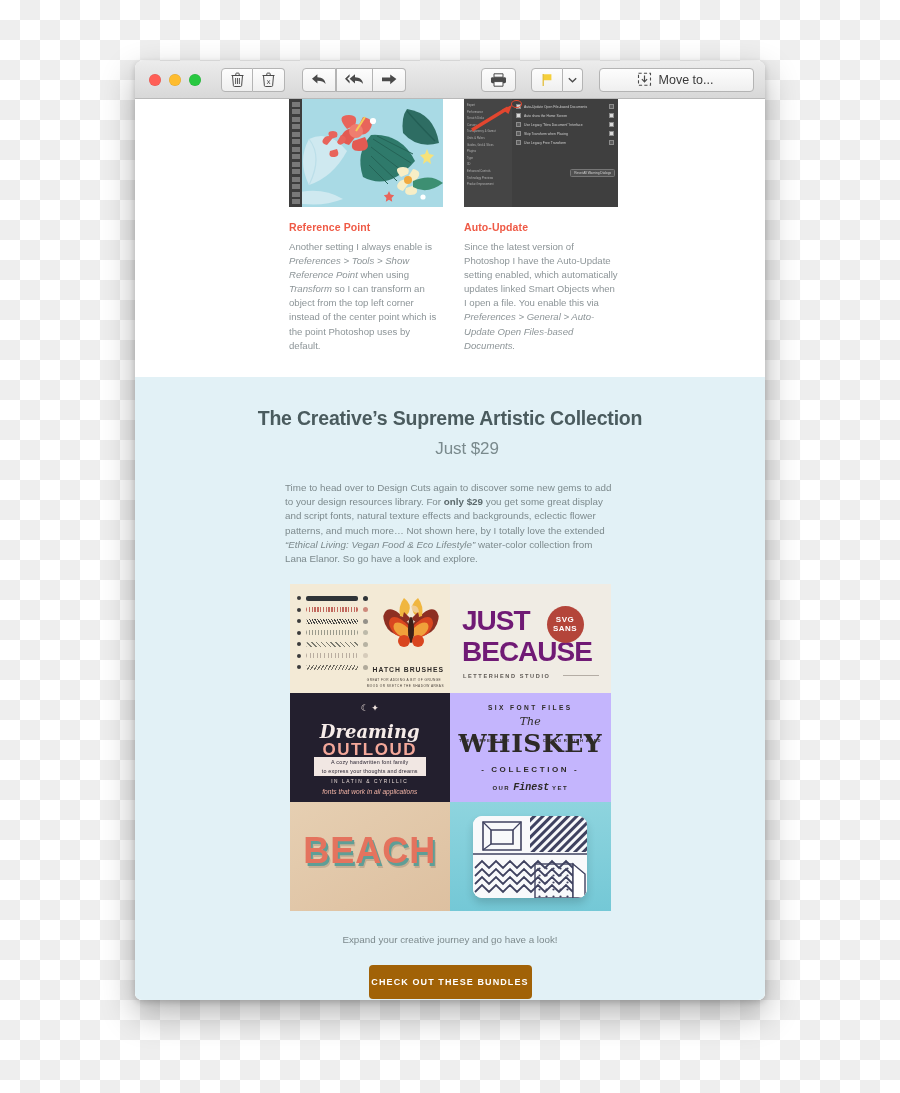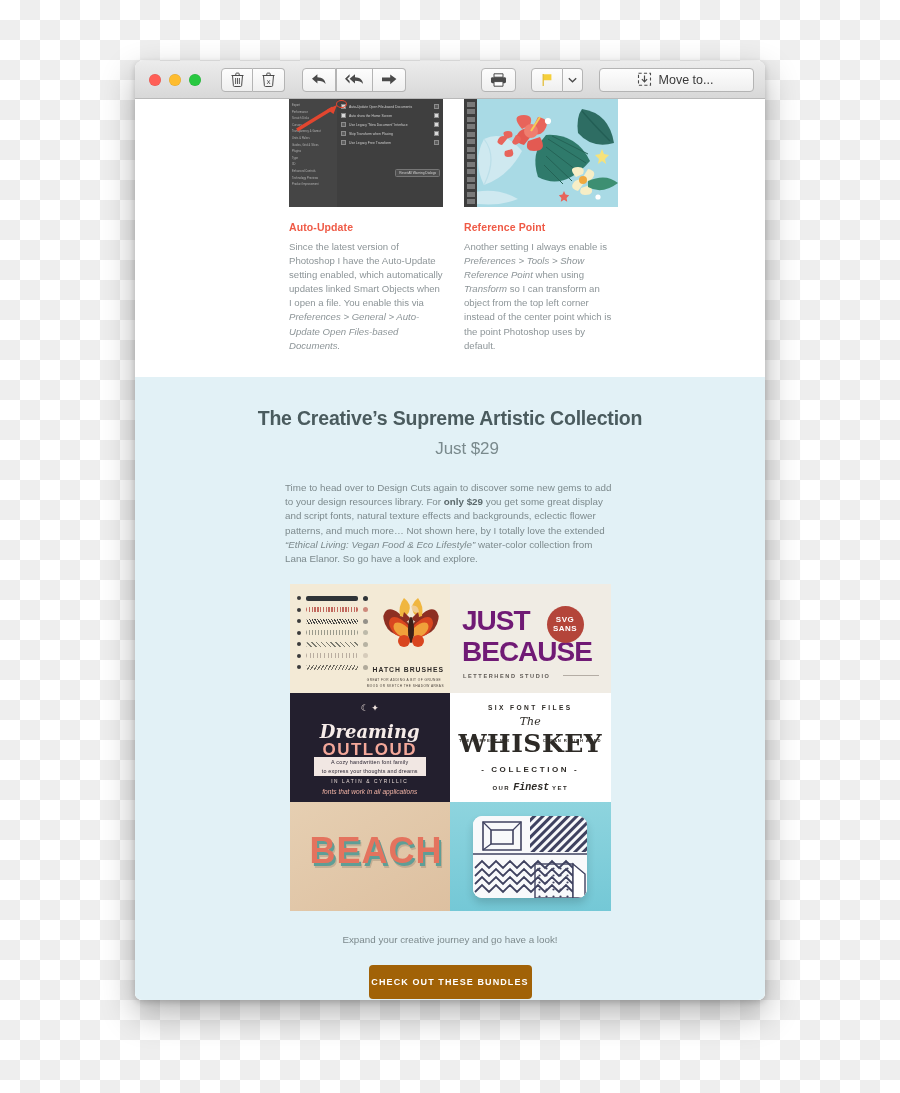--- a/index.html
+++ b/index.html
@@ -141,42 +141,42 @@
     font-size:5.4px; text-align:center; padding:2px 0; letter-spacing:.2px;}
   .dr-b1{ top:64px; }
   .dr-b2{ top:73px; }
   .dr3{ position:absolute; left:0;right:0; top:86px; text-align:center; font-size:4.8px;
     letter-spacing:1.6px; color:#e8dbd6;}
   .dr4{ position:absolute; left:0;right:0; bottom:7px; text-align:center; font-size:6.6px;
     font-style:italic; color:#f0b2a4;}
   .dr-moon{ position:absolute; left:0;right:0; top:10px; text-align:center; font-size:9px; color:#f2e6e1;}
 
   
-  .c-whisky{ background:#ffffff; color:#2d2a26;}
+  .c-whisky{ background:#c4b5fd; color:#2d2a26;}
   .wk-arc{ position:absolute; left:0;right:0; top:11px; text-align:center; font-size:6.6px;
     letter-spacing:2.4px; font-weight:700;}
   .wk-the{ position:absolute; left:0;right:0; top:22px; text-align:center; font-size:11px;
     font-style:italic; font-family:"DejaVu Serif",serif;}
   .wk-main{ position:absolute; left:0;right:0; top:36px; text-align:center; font-size:25px;
     font-weight:700; letter-spacing:.5px; font-family:"DejaVu Serif",serif;}
   .wk-coll{ position:absolute; left:0;right:0; top:72px; text-align:center; font-size:8px;
     letter-spacing:2.6px; font-weight:600;}
   .wk-foot{ position:absolute; left:0;right:0; bottom:9px; text-align:center; font-size:6px;
     letter-spacing:1.4px; font-weight:600;}
   .wk-foot i{ font-family:Liberation Mono, monospace; letter-spacing:0; font-size:10px;}
   .wk-l{ position:absolute; left:9px; top:44px; font-size:4.2px; letter-spacing:.9px;
     line-height:7px; font-weight:700; text-align:center;}
   .wk-r{ position:absolute; right:9px; top:44px; font-size:4.2px; letter-spacing:.9px;
     line-height:7px; font-weight:700; text-align:center;}
 
   
   .c-beach{ background:linear-gradient(150deg,#e6cfb2,#ddc0a0);}
-  .bc-text{ position:absolute; left:0;right:0; top:28px; text-align:left;
+  .bc-text{ position:absolute; left:0;right:0; top:28px; text-align:center;
     font-size:36px; font-weight:800; letter-spacing:1px; color:#e4735e;
-    text-shadow: 2px 3px 0 #5f9e96, 3px 5px 0 rgba(0,0,0,.13); padding-left: 20px;}
+    text-shadow: 2px 3px 0 #5f9e96, 3px 5px 0 rgba(0,0,0,.13);}
 
   
   .c-pillow{ background:linear-gradient(#8ed4de,#74c8d6);}
   .pl{ position:absolute; left:23px; top:14px; width:114px; height:82px; background:#f6f7f9;
     border-radius:9px; box-shadow:0 5px 9px rgba(0,0,0,.16); overflow:hidden;}
 
   
   .cta-line{ text-align:center; font-size:9.8px; color:#7d8a8d; margin-top:23px;}
   .cta-btn{
     display:block; margin:20px auto 0; width:163px; height:34px; border-radius:4px;
@@ -264,77 +264,20 @@
         <path d="M7.5 3.4v6.2M4.9 7.2l2.6 2.6 2.6-2.6" fill="none" stroke="#4a4a4a" stroke-width="1.2"></path>
       </svg>
       <span>Move to...</span>
     </div>
   </div>
 
   <div class="mailbody">
 
     <div class="white-sec">
       <div class="cols">
-
-        <div class="col">
-          <div class="thumb">
-            <div class="ps-prefs">
-              <div class="ps-left">
-                <div>Export</div>
-                <div>Performance</div>
-                <div>Scratch Disks</div>
-                <div>Cursors</div>
-                <div>Transparency &amp; Gamut</div>
-                <div>Units &amp; Rulers</div>
-                <div>Guides, Grid &amp; Slices</div>
-                <div>Plugins</div>
-                <div>Type</div>
-                <div>3D</div>
-                <div>Enhanced Controls</div>
-                <div>Technology Previews</div>
-                <div>Product Improvement</div>
-              </div>
-              <div class="ps-right">
-                <div class="ps-row">
-                  <span class="ps-chk on"></span>
-                  <span>Auto-Update Open File-based Documents</span>
-                  <span class="ps-chk far"></span>
-                </div>
-                <div class="ps-row">
-                  <span class="ps-chk on"></span>
-                  <span>Auto show the Home Screen</span>
-                  <span class="ps-chk on far"></span>
-                </div>
-                <div class="ps-row">
-                  <span class="ps-chk"></span>
-                  <span>Use Legacy "New Document" Interface</span>
-                  <span class="ps-chk on far"></span>
-                </div>
-                <div class="ps-row">
-                  <span class="ps-chk"></span>
-                  <span>Skip Transform when Placing</span>
-                  <span class="ps-chk on far"></span>
-                </div>
-                <div class="ps-row">
-                  <span class="ps-chk"></span>
-                  <span>Use Legacy Free Transform</span>
-                  <span class="ps-chk far"></span>
-                </div>
-                <div class="ps-reset">Reset All Warning Dialogs</div>
-              </div>
-              <span class="ps-circle"></span>
-              <svg class="ps-arrow" viewBox="0 0 46 30">
-                <path d="M4 27 L40 5" stroke="#e2462f" stroke-width="3.4" fill="none"></path>
-                <path d="M44 2 L34 6.5 L40.5 11 Z" fill="#e2462f"></path>
-              </svg>
-            </div>
-          </div>
-          <div class="hdr">Auto-Update</div>
-          <div class="para">Since the latest version of Photoshop I have the Auto-Update setting enabled, which automatically updates linked Smart Objects when I open a file. You enable this via <em>Preferences &gt; General &gt; Auto-Update Open Files-based Documents.</em></div>
-        </div>
 
         <div class="col">
           <div class="thumb">
             <div class="tropical">
               <svg width="154" height="108" viewBox="0 0 154 108">
                 <rect width="154" height="108" fill="#a9dae5"></rect>
                 <path d="M20 40 Q40 30 58 52 Q44 78 20 86 Q8 62 20 40z" fill="#cfe9f0"></path>
                 <path d="M20 40 Q34 58 20 86" stroke="#bcdfe9" stroke-width="1.2" fill="none"></path>
                 <path d="M118 10 Q145 14 150 44 Q128 50 114 34 Q112 18 118 10z" fill="#2e6d63"></path>
                 <path d="M118 12 q12 14 28 30" stroke="#235e55" stroke-width="1.3" fill="none"></path>
@@ -387,20 +330,77 @@
                   <i></i>
                   <i></i>
                   <i></i>
                   <i></i>
               </div>
             </div>
           </div>
           <div class="hdr">Reference Point</div>
           <div class="para">Another setting I always enable is <em>Preferences &gt; Tools &gt; Show Reference Point</em> when using <em>Transform</em> so I can transform an object from the top left corner instead of the center point which is the point Photoshop uses by default.</div>
         </div>
+
+        <div class="col">
+          <div class="thumb">
+            <div class="ps-prefs">
+              <div class="ps-left">
+                <div>Export</div>
+                <div>Performance</div>
+                <div>Scratch Disks</div>
+                <div>Cursors</div>
+                <div>Transparency &amp; Gamut</div>
+                <div>Units &amp; Rulers</div>
+                <div>Guides, Grid &amp; Slices</div>
+                <div>Plugins</div>
+                <div>Type</div>
+                <div>3D</div>
+                <div>Enhanced Controls</div>
+                <div>Technology Previews</div>
+                <div>Product Improvement</div>
+              </div>
+              <div class="ps-right">
+                <div class="ps-row">
+                  <span class="ps-chk on"></span>
+                  <span>Auto-Update Open File-based Documents</span>
+                  <span class="ps-chk far"></span>
+                </div>
+                <div class="ps-row">
+                  <span class="ps-chk on"></span>
+                  <span>Auto show the Home Screen</span>
+                  <span class="ps-chk on far"></span>
+                </div>
+                <div class="ps-row">
+                  <span class="ps-chk"></span>
+                  <span>Use Legacy "New Document" Interface</span>
+                  <span class="ps-chk on far"></span>
+                </div>
+                <div class="ps-row">
+                  <span class="ps-chk"></span>
+                  <span>Skip Transform when Placing</span>
+                  <span class="ps-chk on far"></span>
+                </div>
+                <div class="ps-row">
+                  <span class="ps-chk"></span>
+                  <span>Use Legacy Free Transform</span>
+                  <span class="ps-chk far"></span>
+                </div>
+                <div class="ps-reset">Reset All Warning Dialogs</div>
+              </div>
+              <span class="ps-circle"></span>
+              <svg class="ps-arrow" viewBox="0 0 46 30">
+                <path d="M4 27 L40 5" stroke="#e2462f" stroke-width="3.4" fill="none"></path>
+                <path d="M44 2 L34 6.5 L40.5 11 Z" fill="#e2462f"></path>
+              </svg>
+            </div>
+          </div>
+          <div class="hdr">Auto-Update</div>
+          <div class="para">Since the latest version of Photoshop I have the Auto-Update setting enabled, which automatically updates linked Smart Objects when I open a file. You enable this via <em>Preferences &gt; General &gt; Auto-Update Open Files-based Documents.</em></div>
+        </div>
       </div>
     </div>
 
     <div class="promo">
       <div class="promo-title">The Creative’s Supreme Artistic Collection</div>
       <div class="promo-price">Just $29</div>
       <div class="promo-para">Time to head over to Design Cuts again to discover some new gems to add to your design resources library. For <b>only $29</b> you get some great display and script fonts, natural texture effects and backgrounds, eclectic flower patterns, and much more… Not shown here, by I totally love the extended <em>“Ethical Living: Vegan Food &amp; Eco Lifestyle”</em> water-color collection from Lana Elanor. So go have a look and explore.</div>
 
       <div class="grid">
 

